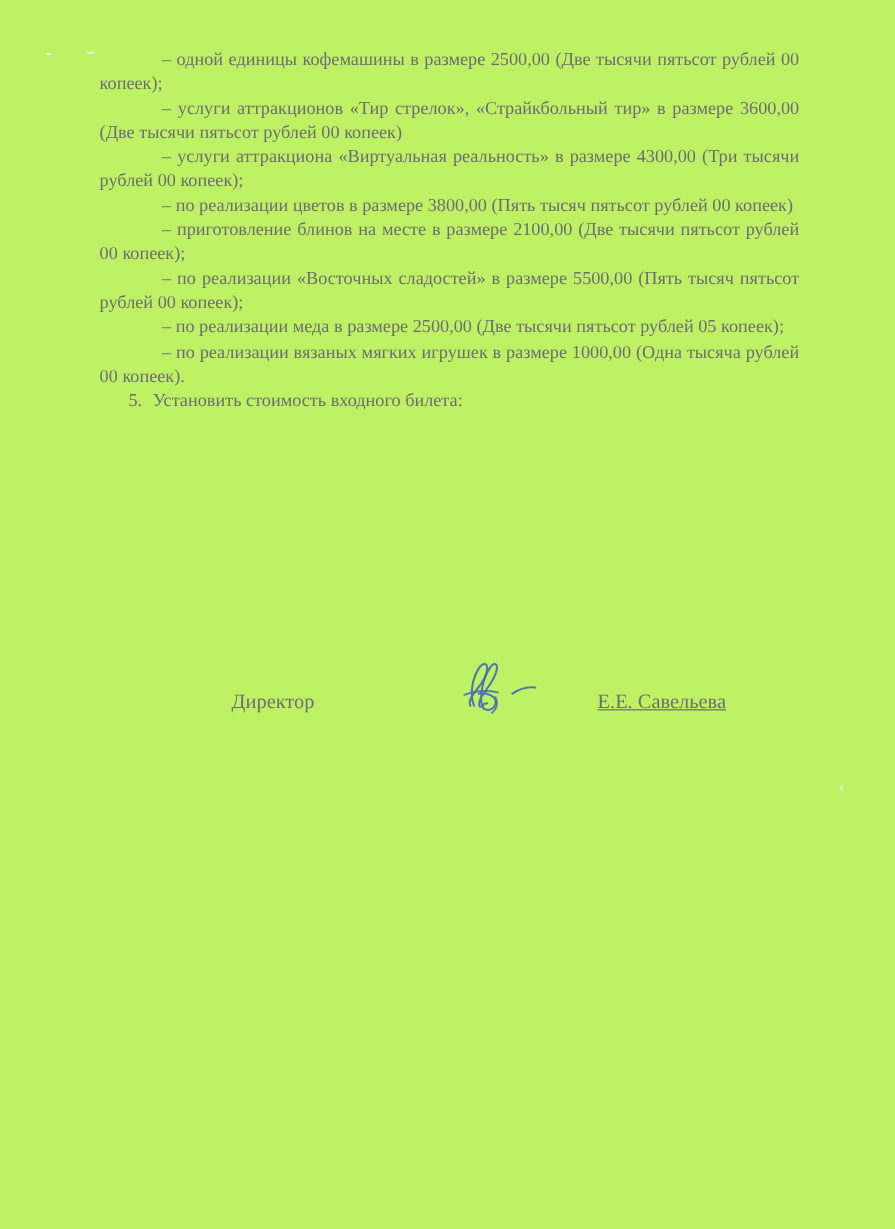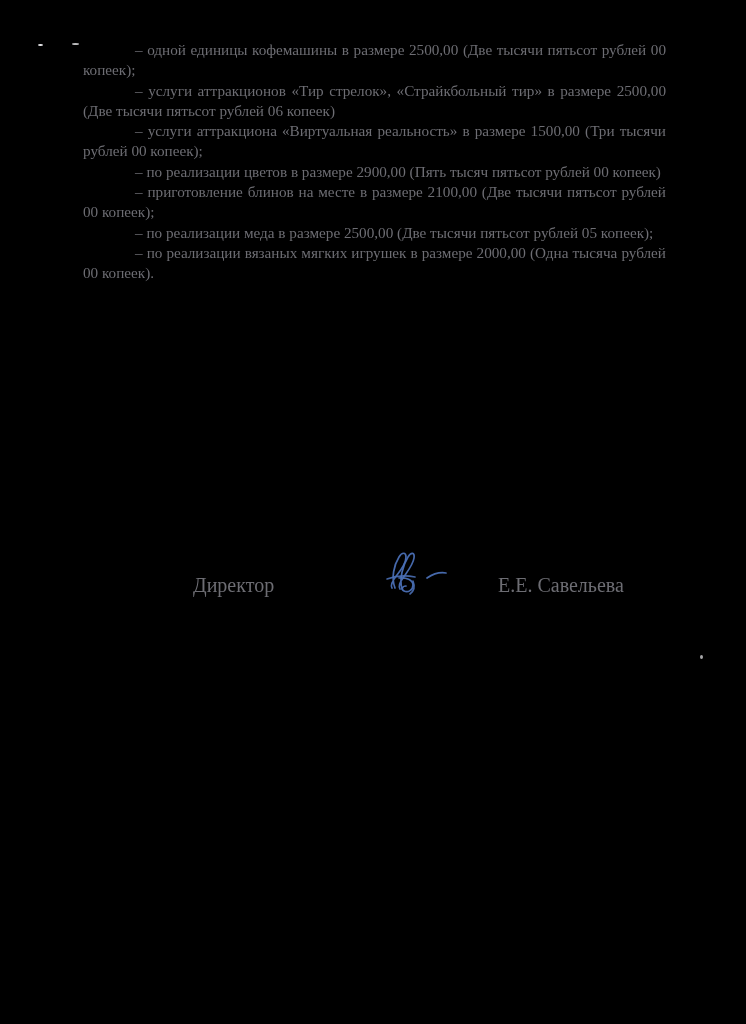--- a/index.html
+++ b/index.html
@@ -4,21 +4,21 @@
 <style>
   html, body {
     margin: 0;
     padding: 0;
     background: #ffffff;
   }
   .page {
     position: relative;
     width: 746px;
     height: 1024px;
-    background: #000000;
+    background: #bef264;
     overflow: hidden;
     font-family: "Liberation Serif", "DejaVu Serif", serif;
   }
 
   
   .speckle {
     position: absolute;
     background: #ececef;
     border-radius: 50%;
   }
@@ -55,34 +55,35 @@
     width: 9px;
   }
 
   .signature-row {
     position: absolute;
     left: 83px;
     top: 575px;
     width: 583px;
     height: 26px;
     color: #6d6d73;
-    font-size: 20px;
+    font-size: 17px;
     line-height: 20.3px;
   }
   .sig-title {
     position: absolute;
     left: 110px;
     top: 0;
     white-space: nowrap;
   }
   .sig-name {
     position: absolute;
     left: 415px;
     top: 0;
     white-space: nowrap;
+    text-decoration: underline;
   }
   .sig-mark {
     position: absolute;
     left: 292px;
     top: -27px;
     width: 84px;
     height: 48px;
   }
   .sig-mark svg { display: block; width: 84px; height: 48px; }
 </style>
@@ -90,27 +91,29 @@
 <body>
 
 <div class="page">
 
   <div class="speckle s1"></div>
   <div class="speckle s2"></div>
   <div class="speckle s3"></div>
 
   <div class="body-text">
     <p>–  одной единицы кофемашины в размере 2500,00 (Две тысячи пятьсот рублей 00 копеек);</p>
-    <p>–  услуги аттракционов «Тир стрелок», «Страйкбольный тир» в размере 2500,00 (Две тысячи пятьсот рублей 06 копеек)</p>
-    <p>–  услуги аттракциона «Виртуальная реальность» в размере 1500,00 (Три тысячи рублей 00 копеек);</p>
-    <p>–  по реализации цветов в размере 2900,00 (Пять тысяч пятьсот рублей 00 копеек)</p>
+    <p>–  услуги аттракционов «Тир стрелок», «Страйкбольный тир» в размере 3600,00 (Две тысячи пятьсот рублей 00 копеек)</p>
+    <p>–  услуги аттракциона «Виртуальная реальность» в размере 4300,00 (Три тысячи рублей 00 копеек);</p>
+    <p>–  по реализации цветов в размере 3800,00 (Пять тысяч пятьсот рублей 00 копеек)</p>
     <p>–  приготовление блинов на месте в размере 2100,00 (Две тысячи пятьсот рублей 00 копеек);</p>
+    <p>–  по реализации «Восточных сладостей» в размере 5500,00 (Пять тысяч пятьсот рублей 00 копеек);</p>
     <p>–  по реализации меда в размере 2500,00 (Две тысячи пятьсот рублей 05 копеек);</p>
-    <p>–  по реализации вязаных мягких игрушек в размере 2000,00 (Одна тысяча рублей 00 копеек).</p>
+    <p>–  по реализации вязаных мягких игрушек в размере 1000,00 (Одна тысяча рублей 00 копеек).</p>
 
+    <p class="numbered"><span>5.</span><span class="num-gap"></span><span>Установить стоимость входного билета:</span></p>
 
   </div>
 
   <div class="signature-row">
     <span class="sig-title">Директор</span>
 
     <span class="sig-mark">
       <svg viewBox="0 0 84 48" xmlns="http://www.w3.org/2000/svg" fill="none" stroke="#4a6fb5" stroke-linecap="round" stroke-linejoin="round">
 
         <path d="M20 40 C16 30, 19 17, 24 9 C27 4, 31 4, 31 9 C31 15, 26 22, 22 27 C18 32, 15 37, 17 40" stroke-width="1.7" opacity=".95"></path>

